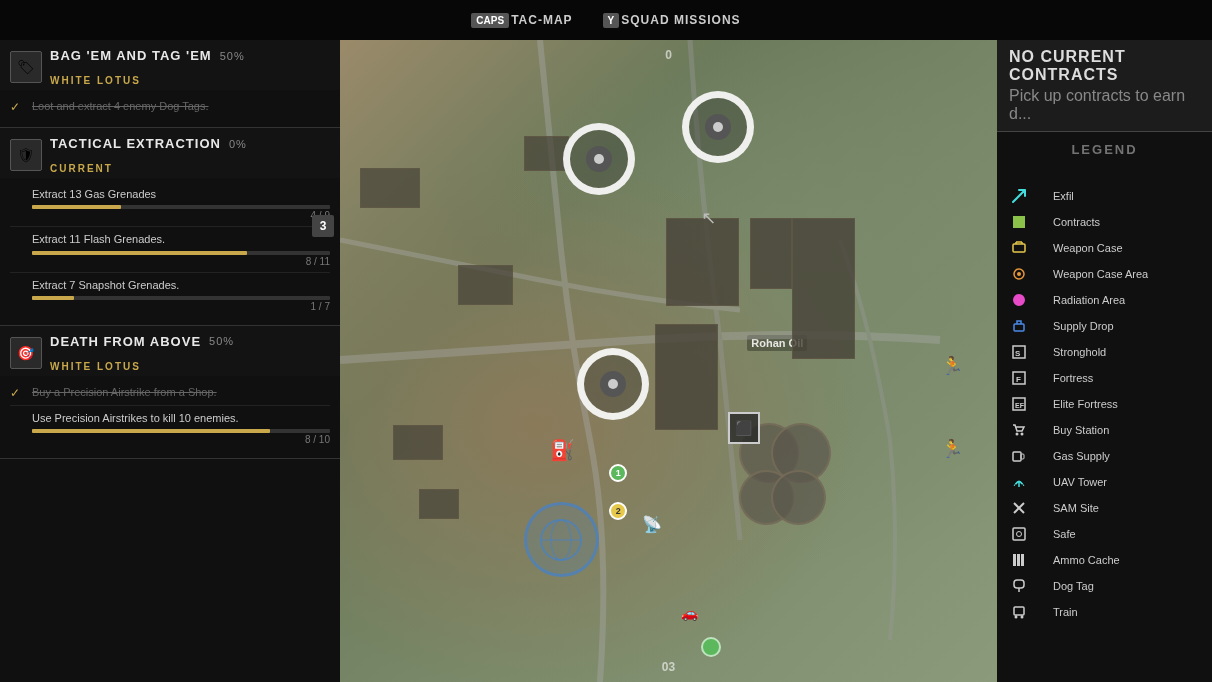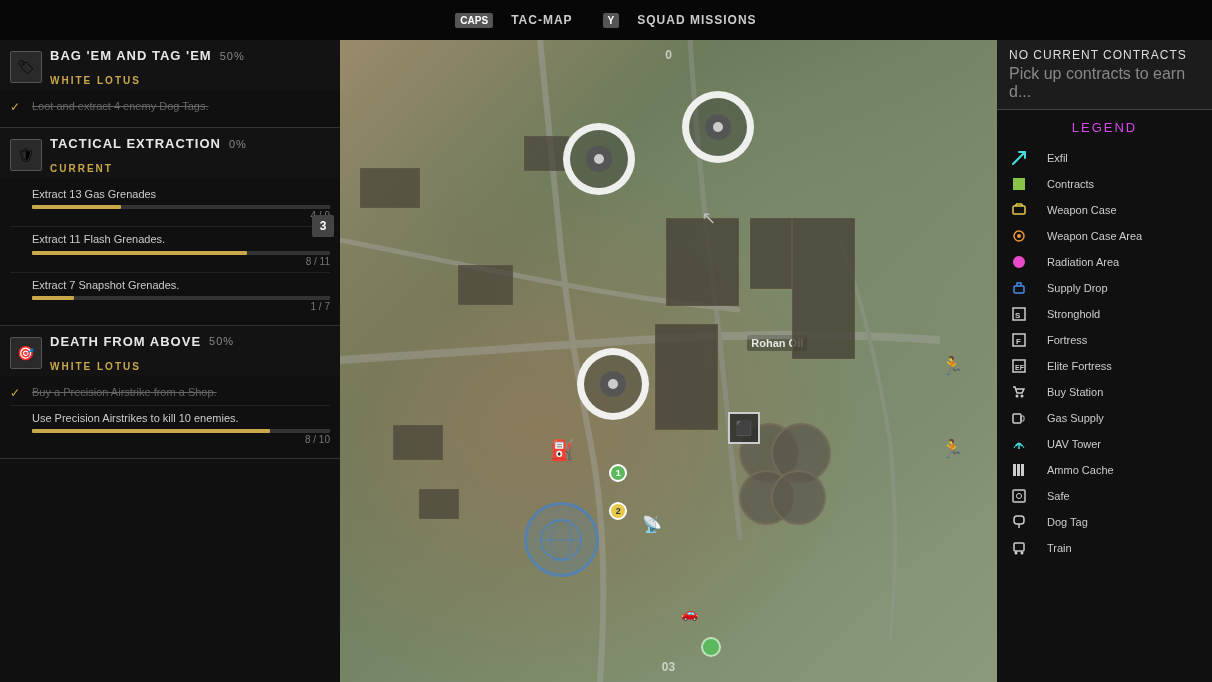--- a/index.html
+++ b/index.html
@@ -22,21 +22,21 @@
       background: rgba(0,0,0,0.7);
       display: flex;
       align-items: center;
       justify-content: center;
       gap: 30px;
       z-index: 10;
     }
     .top-bar-item {
       display: flex;
       align-items: center;
-      gap: 18px;
+      gap: 2px;
     }
     .top-bar-key {
       background: #555;
       color: #fff;
       font-size: 10px;
       font-weight: bold;
       padding: 2px 5px;
       border-radius: 2px;
     }
     .top-bar-label {
@@ -218,46 +218,46 @@
       z-index: 5;
     }
 
     .contracts-header {
       background: rgba(30,30,30,0.95);
       padding: 8px 12px;
       border-bottom: 1px solid #444;
     }
     .contracts-title {
       color: #ddd;
-      font-size: 12px;
-      font-weight: normal;
+      font-size: 16px;
+      font-weight: bold;
       letter-spacing: 1px;
       text-transform: uppercase;
     }
     .contracts-subtitle {
       color: #888;
       font-size: 16px;
       margin-top: 3px;
     }
 
     .legend-section {
       padding: 10px 12px;
     }
     .legend-title {
-      color: #d946ef;
+      color: #737373;
       font-size: 13px;
-      font-weight: normal;
+      font-weight: bold;
       letter-spacing: 2px;
-      margin-bottom: 10px;
+      margin-bottom: 26px;
       text-align: center;
     }
     .legend-item {
       display: flex;
       align-items: center;
-      gap: 18px;
+      gap: 24px;
       padding: 3px 0;
     }
     .legend-icon {
       width: 20px;
       height: 20px;
       display: flex;
       align-items: center;
       justify-content: center;
       font-size: 13px;
       flex-shrink: 0;
@@ -616,40 +616,49 @@
     <div class="legend-item">
       <div class="legend-icon icon-cyan">
         <svg width="14" height="14" viewBox="0 0 14 14">
             <path d="M7 12 L7 6 M4 9 Q7 4 10 9" fill="none" stroke="#4dd" stroke-width="1.5"></path>
             <path d="M2 11 Q7 1 12 11" fill="none" stroke="#4dd" stroke-width="1"></path>
           </svg>
       </div>
       <span class="legend-text">UAV Tower</span>
     </div>
 
+    <div class="legend-item">
+      <div class="legend-icon icon-white">
+        <svg width="14" height="14" viewBox="0 0 14 14">
+            <line x1="2" y1="2" x2="12" y2="12" stroke="#ccc" stroke-width="2"></line>
+            <line x1="12" y1="2" x2="2" y2="12" stroke="#ccc" stroke-width="2"></line>
+          </svg>
+      </div>
+      <span class="legend-text">SAM Site</span>
+    </div>
+
+    <div class="legend-item">
+      <div class="legend-icon icon-white">
+        <svg width="14" height="14" viewBox="0 0 14 14">
+            <rect x="1" y="1" width="12" height="12" rx="1" fill="none" stroke="#ccc" stroke-width="1.5"></rect>
+            <circle cx="7" cy="7" r="2.5" fill="none" stroke="#ccc" stroke-width="1"></circle>
+          </svg>
+      </div>
+      <span class="legend-text">Safe</span>
+    </div>
 
     <div class="legend-item">
       <div class="legend-icon icon-white">
         <svg width="14" height="14" viewBox="0 0 14 14">
             <rect x="1" y="1" width="3" height="12" fill="#ccc"></rect>
             <rect x="5" y="1" width="3" height="12" fill="#ccc"></rect>
             <rect x="9" y="1" width="3" height="12" fill="#ccc"></rect>
           </svg>
       </div>
       <span class="legend-text">Ammo Cache</span>
-    </div>
-
-    <div class="legend-item">
-      <div class="legend-icon icon-white">
-        <svg width="14" height="14" viewBox="0 0 14 14">
-            <rect x="1" y="1" width="12" height="12" rx="1" fill="none" stroke="#ccc" stroke-width="1.5"></rect>
-            <circle cx="7" cy="7" r="2.5" fill="none" stroke="#ccc" stroke-width="1"></circle>
-          </svg>
-      </div>
-      <span class="legend-text">Safe</span>
     </div>
 
     <div class="legend-item">
       <div class="legend-icon icon-white">
         <svg width="14" height="14" viewBox="0 0 14 14">
             <rect x="2" y="1" width="10" height="8" rx="3" fill="none" stroke="#ccc" stroke-width="1.5"></rect>
             <line x1="7" y1="9" x2="7" y2="13" stroke="#ccc" stroke-width="1.5"></line>
           </svg>
       </div>
       <span class="legend-text">Dog Tag</span>

